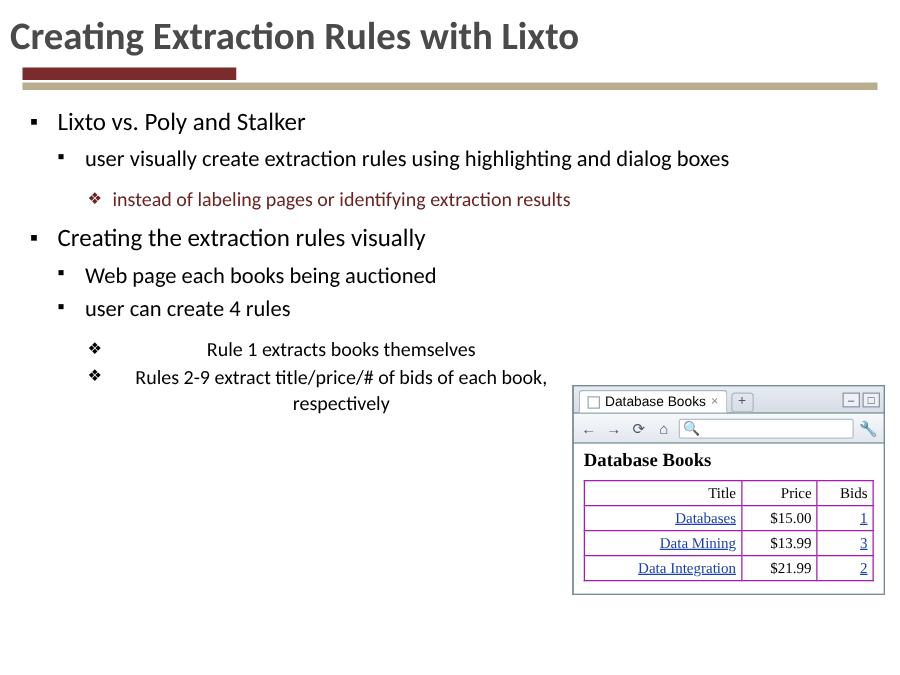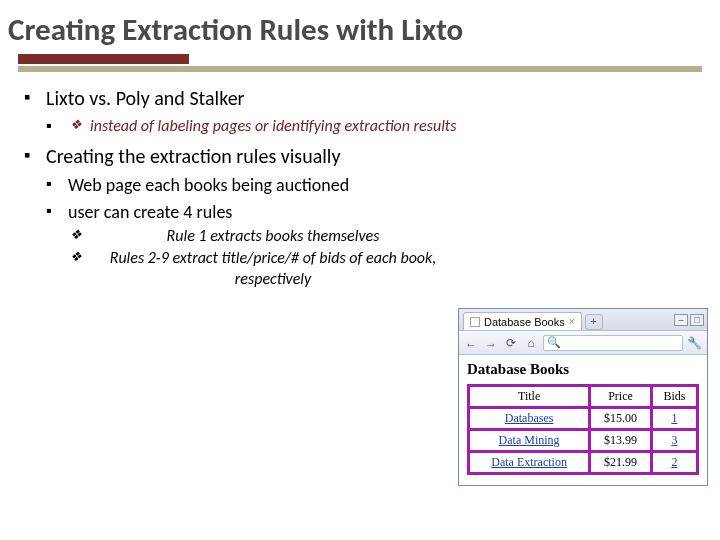--- a/index.html
+++ b/index.html
@@ -67,22 +67,21 @@
   }
   .l2 > li::before {
     content: "▪";
     color: #000;
     position: absolute;
     left: 0;
     top: 0;
     font-size: 16px;
   }
   .l3 {
-    margin-top: 2px;
-    font-style: italic;
+    margin-top: 12px;
   }
   .l3 > li {
     padding-left: 22px;
     position: relative;
     margin-top: 2px;
     font-size: 16px;
     color: #6b2323;
   }
   .l3 > li::before {
     content: "❖";
@@ -198,23 +197,23 @@
     font-weight: 700;
     margin-bottom: 6px;
   }
   .bm-table {
     width: 100%;
     border-collapse: collapse;
     font-family: "Times New Roman", serif;
     font-size: 12px;
   }
   .bm-table th, .bm-table td {
-    border: 3px solid #a21caf;
+    border: 1px solid #a21caf;
     padding: 2px 4px;
-    text-align: center;
+    text-align: right;
   }
   .bm-table th {
     font-weight: 400;
     background: #fff;
   }
   .bm-link {
     color: #1a3fae;
     text-decoration: underline;
   }
 </style>
@@ -226,20 +225,21 @@
   <div class="underline-top"></div>
   <div class="underline-bottom"></div>
 </div>
 
 <div class="content">
   <ul class="l1">
     <li>
       <span>Lixto vs. Poly and Stalker</span>
       <ul class="l2">
         <li>
+          <span>user visually create extraction rules using highlighting and dialog boxes</span>
           <ul class="l3">
             <li>instead of labeling pages or identifying extraction results</li>
           </ul>
         </li>
       </ul>
     </li>
 
     <li>
       <span>Creating the extraction rules visually</span>
       <ul class="l2 text-col">
@@ -295,20 +295,20 @@
         <td><span class="bm-link">Databases</span></td>
         <td>$15.00</td>
         <td><span class="bm-link">1</span></td>
       </tr>
       <tr>
         <td><span class="bm-link">Data Mining</span></td>
         <td>$13.99</td>
         <td><span class="bm-link">3</span></td>
       </tr>
       <tr>
-        <td><span class="bm-link">Data Extraction</span></td>
+        <td><span class="bm-link">Data Integration</span></td>
         <td>$21.99</td>
         <td><span class="bm-link">2</span></td>
       </tr>
     </tbody>
       </table>
   </div>
 </div>
 
 </body></html>

